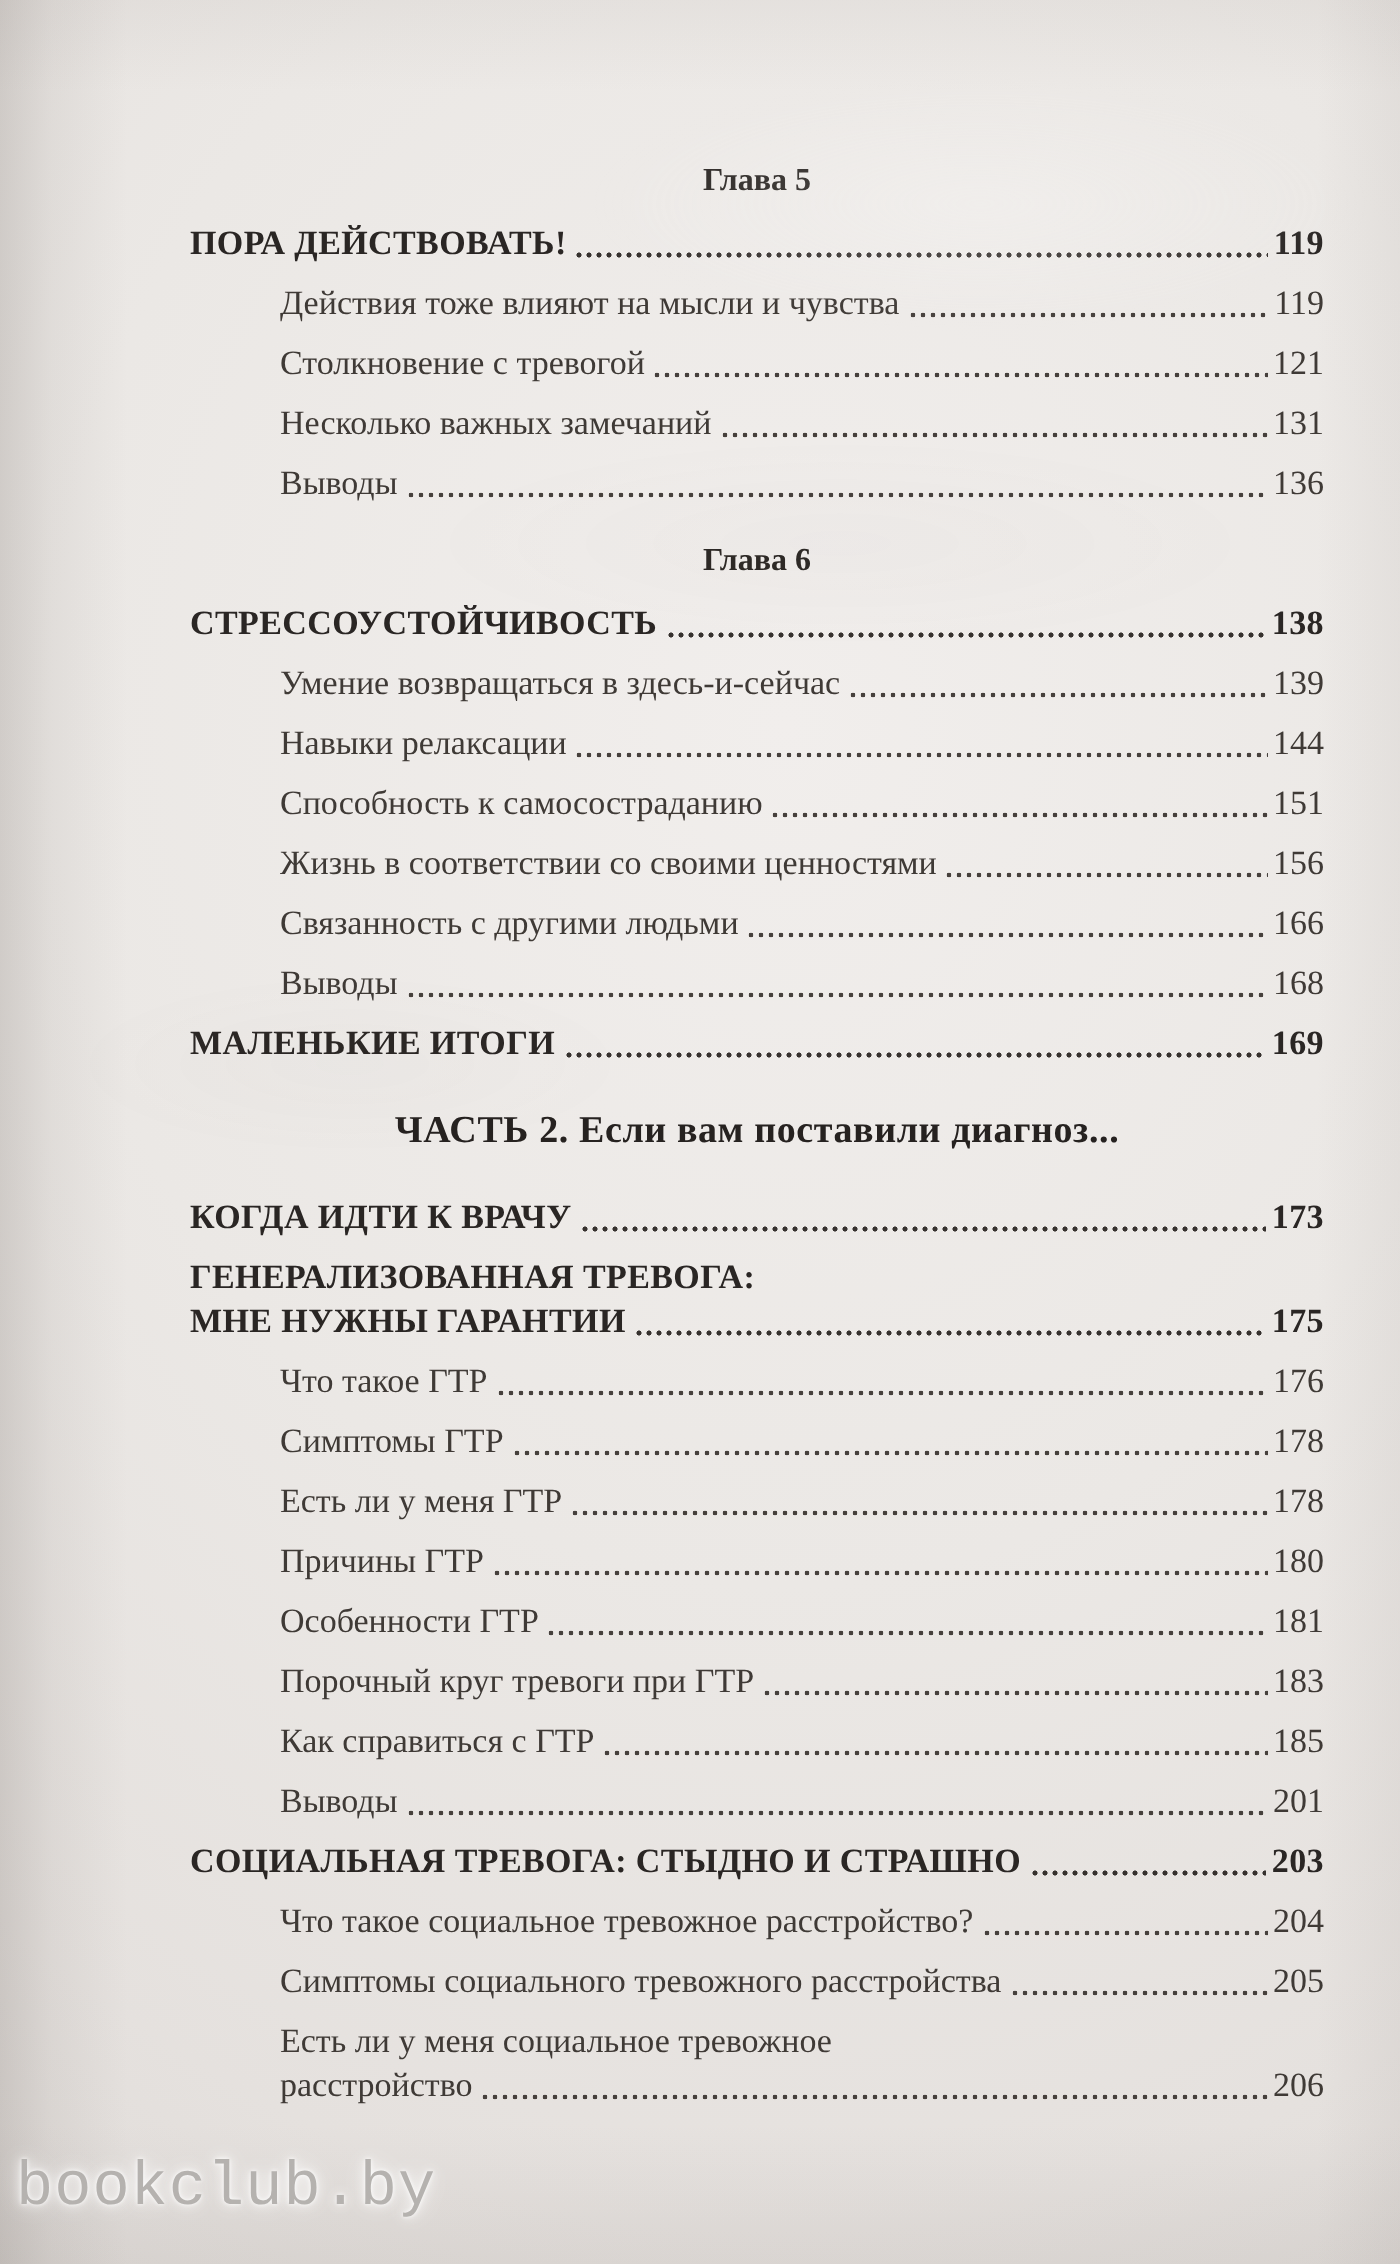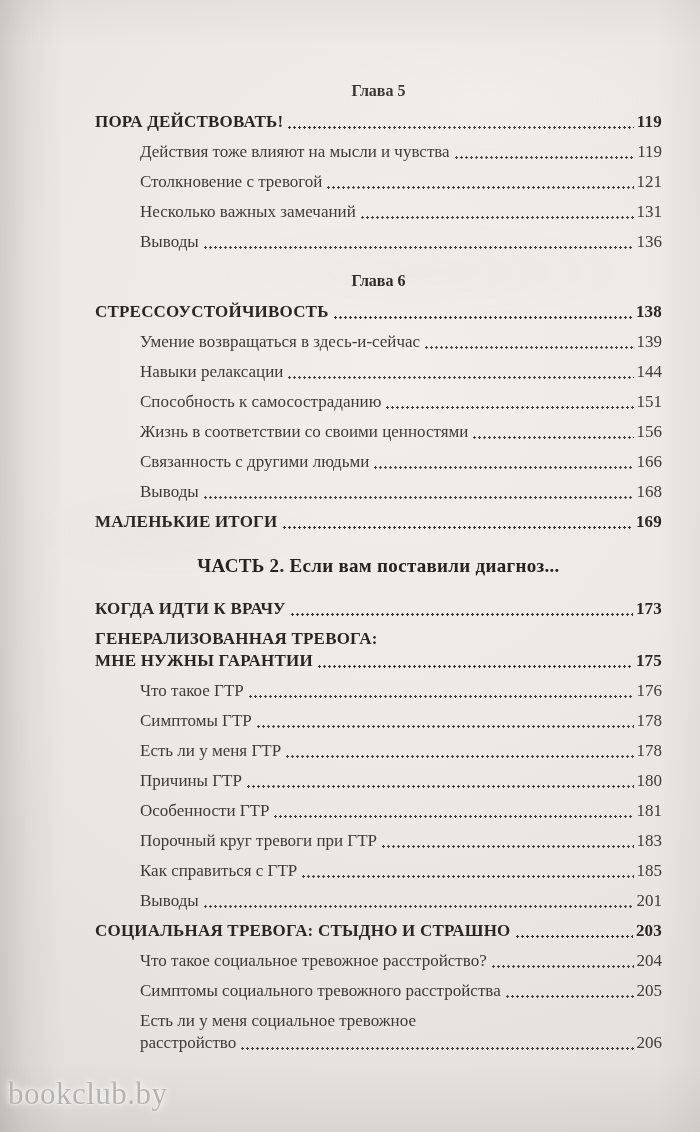--- a/index.html
+++ b/index.html
@@ -60,21 +60,21 @@
     margin:0 3px 3px 4px;
     background-image: radial-gradient(circle, #46403c 1.05px, rgba(0,0,0,0) 1.3px);
     background-size:5px 3px; background-repeat:repeat-x; background-position:left bottom;
   }
   .entry.b .leader {
     background-image: radial-gradient(circle, #36312e 1.15px, rgba(0,0,0,0) 1.4px);
   }
 
   .watermark {
     position:absolute; left:8px; bottom:20px; z-index:5;
-    font-family:Liberation Serif, serif;
+    font-family:Liberation Mono, monospace;
     font-size:31px; font-weight:400; letter-spacing:.5px;
     color:#b5b2af;
     text-shadow:
       0 0 2px rgba(255,255,255,.95),
       0 0 6px rgba(255,255,255,.9),
       0 0 12px rgba(255,255,255,.75);
   }
 </style>
 </head>
 <body>

